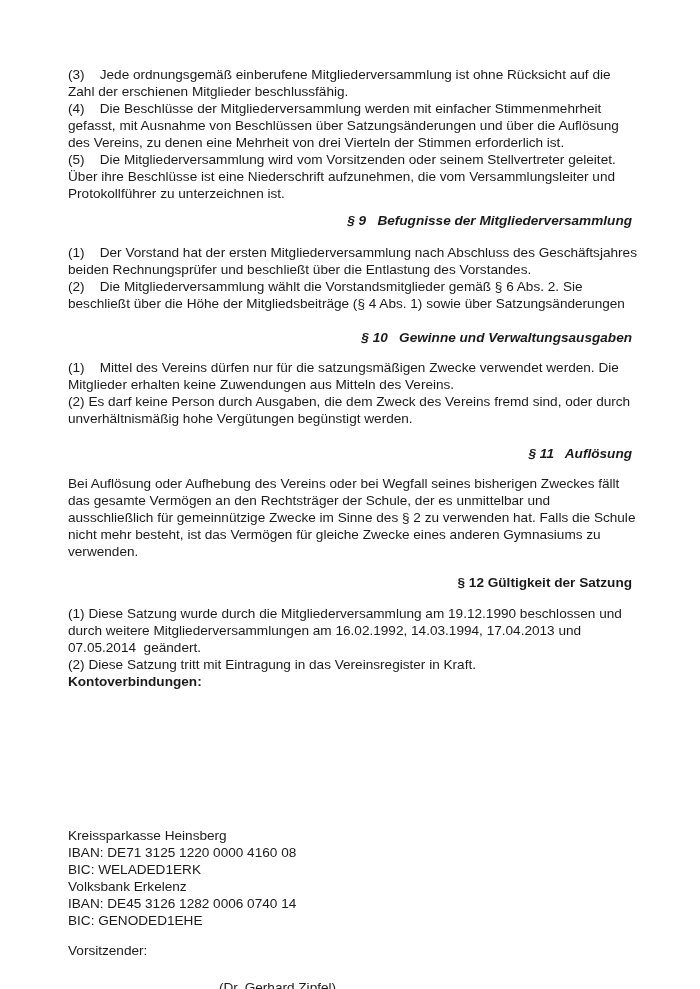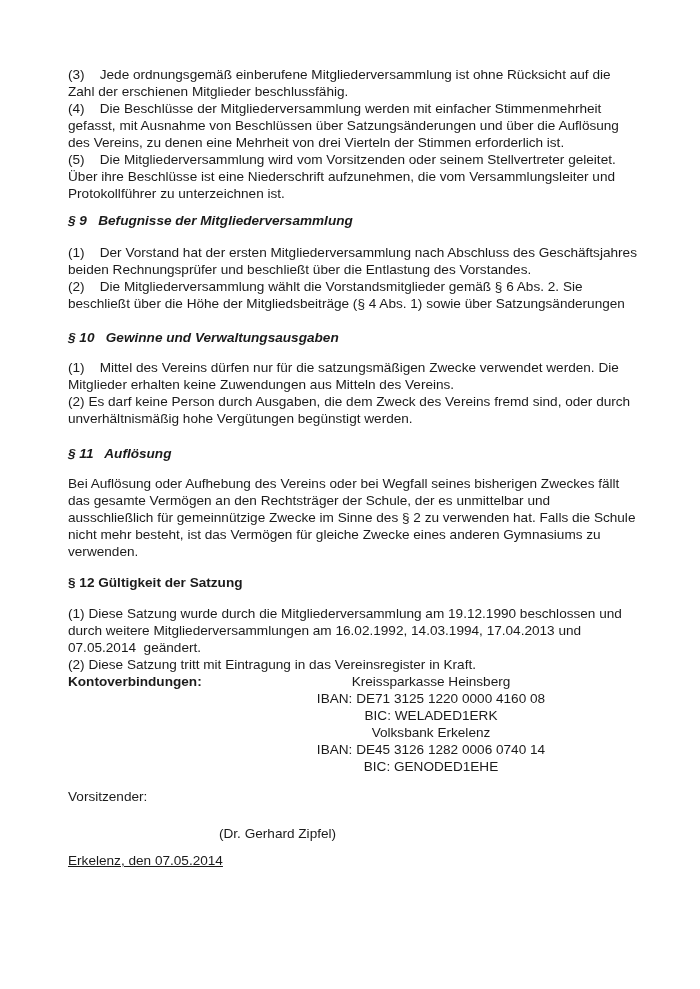--- a/index.html
+++ b/index.html
@@ -13,32 +13,32 @@
     overflow: hidden;
     font-family: "Liberation Sans", sans-serif;
     font-size: 13.6px;
     line-height: 17px;
     color: #1b1b1b;
   }
   .para { margin: 0; }
   .tline { white-space: pre; height: 17px; }
   .heading {
     width: 564px;
-    text-align: left;
+    text-align: right;
     font-weight: bold;
     white-space: pre;
   }
   .heading.italic { font-style: italic; }
   .h9  { margin: 10px 0 15px 0; }
   .h10 { margin: 17px 0 13px 0; }
   .h11 { margin: 18px 0 13px 0; }
   .h12 { margin: 14px 0 14px 0; }
-  .konto-row { display: flex; align-items: flex-start; }
+  .konto-row { display: flex; align-items: flex-start; flex-direction: column; }
   .konto-label { width: 154px; font-weight: bold; white-space: pre; flex: 0 0 154px; }
-  .konto-values { flex: 1; text-align: center; }
+  .konto-values { flex: 1; }
   .chairman { margin-top: 13px; white-space: pre; }
   .signature { margin-top: 20px; padding-left: 151px; white-space: pre; }
   .place-date { margin-top: 10px; white-space: pre; text-decoration: underline; }
 </style>
 </head>
 <body>
 
 <div class="page">
 
   <div class="para">

